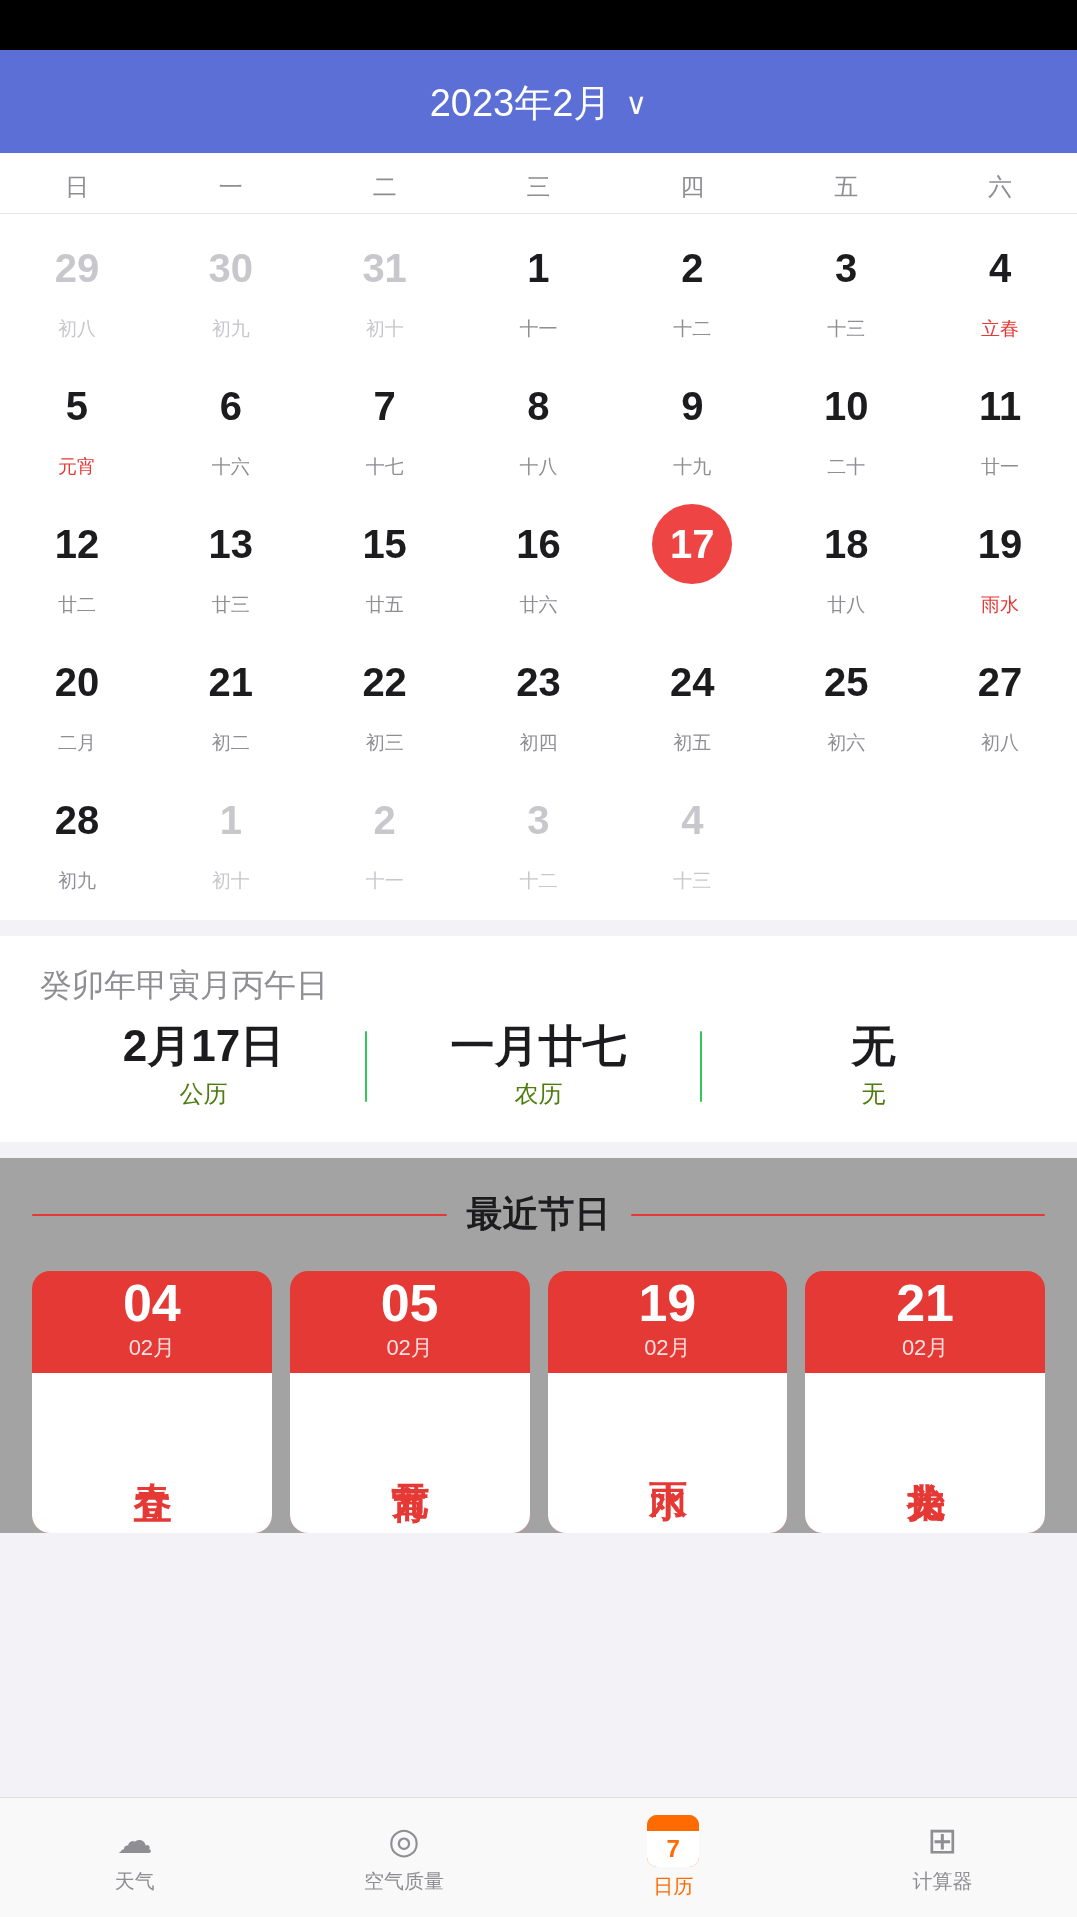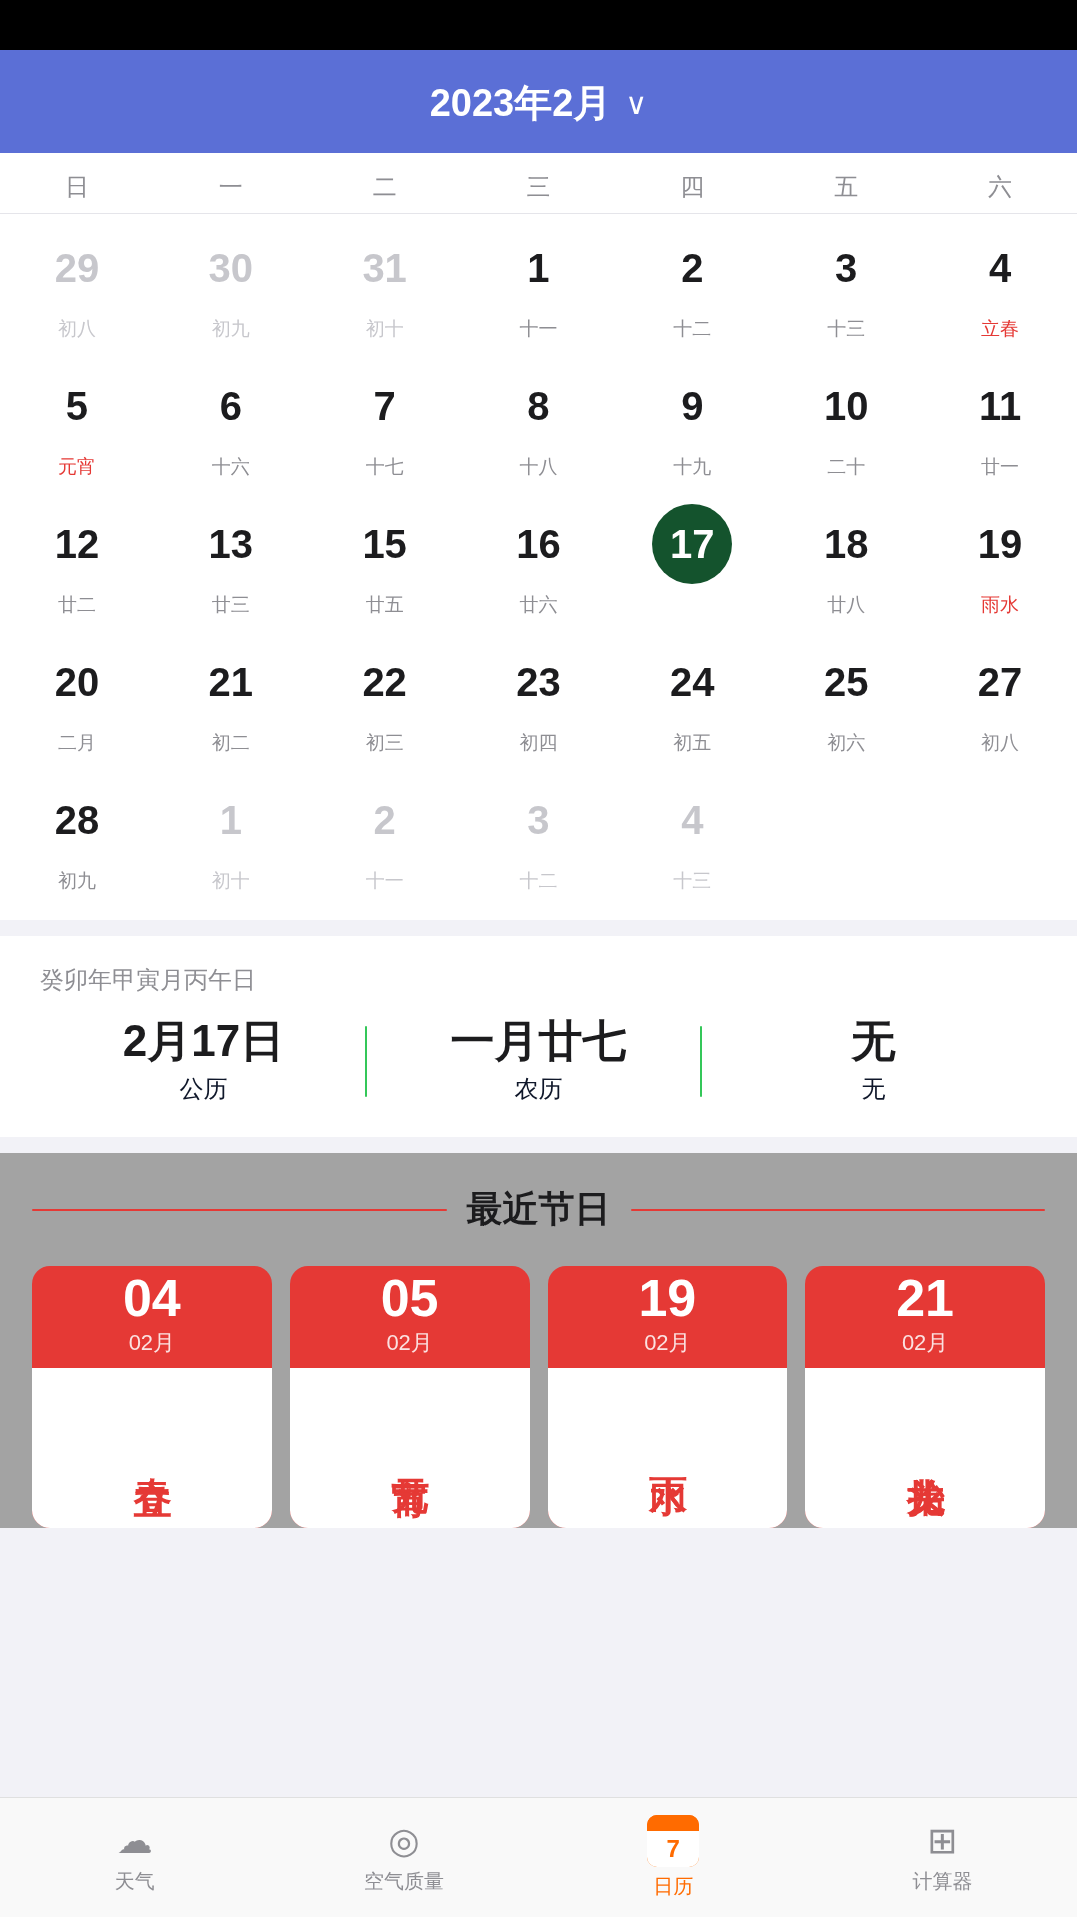--- a/index.html
+++ b/index.html
@@ -23,21 +23,21 @@
     .calendar-header {
       background: #5b6fd6;
       padding: 28px 40px 24px;
       display: flex;
       align-items: center;
       justify-content: center;
       gap: 14px;
     }
     .calendar-header-title {
       font-size: 38px;
-      font-weight: 700;
+      font-weight: 400;
       color: #fff;
     }
     .chevron-down {
       color: #fff;
       font-size: 30px;
     }
 
     
     .weekday-row {
       display: grid;
@@ -77,21 +77,21 @@
       height: 80px;
       display: flex;
       align-items: center;
       justify-content: center;
       border-radius: 50%;
     }
     .day-number.faded {
       color: #c7c7cc;
     }
     .day-number.today {
-      background: #14532d;
+      background: #ef4444;
       color: #fff;
     }
     .day-lunar {
       font-size: 19px;
       color: #8e8e93;
       margin-top: 8px;
     }
     .day-lunar.faded {
       color: #c7c7cc;
     }
@@ -102,23 +102,23 @@
       color: #fff;
     }
 
     
     .today-info {
       background: #fff;
       margin-top: 16px;
       padding: 28px 40px 32px;
     }
     .ganzhi-text {
-      font-size: 24px;
+      font-size: 32px;
       color: #8e8e93;
-      margin-bottom: 21px;
+      margin-bottom: 14px;
     }
     .date-details {
       display: flex;
       align-items: flex-start;
       gap: 8px;
     }
     .date-detail-item {
       flex: 1;
       display: flex;
       flex-direction: column;
@@ -139,21 +139,21 @@
       display: none;
     }
     .date-detail-value {
       font-size: 44px;
       font-weight: 700;
       color: #1c1c1e;
       line-height: 1.1;
     }
     .date-detail-label {
       font-size: 24px;
-      color: #0f172a;
+      color: #4d7c0f;
       margin-top: 8px;
     }
 
     
     .holidays-section {
       background: #a3a3a3;
       margin-top: 16px;
       padding: 32px 32px 0;
     }
     .holidays-title-row {

